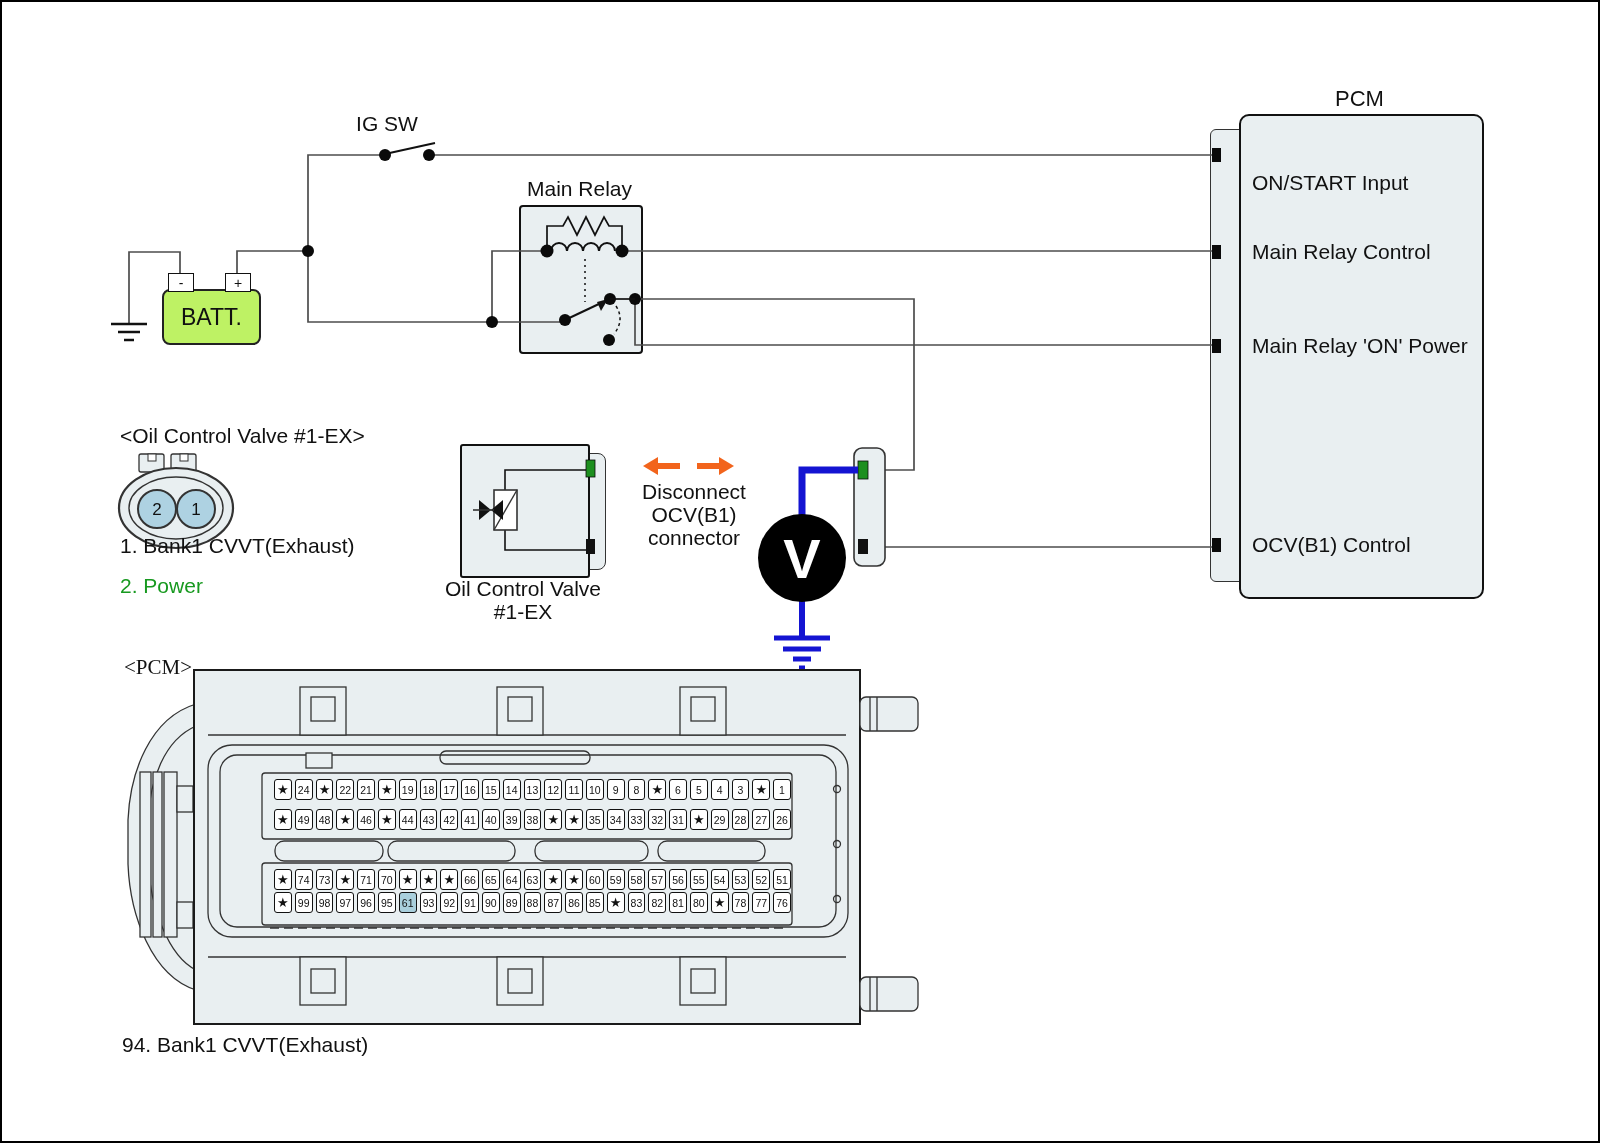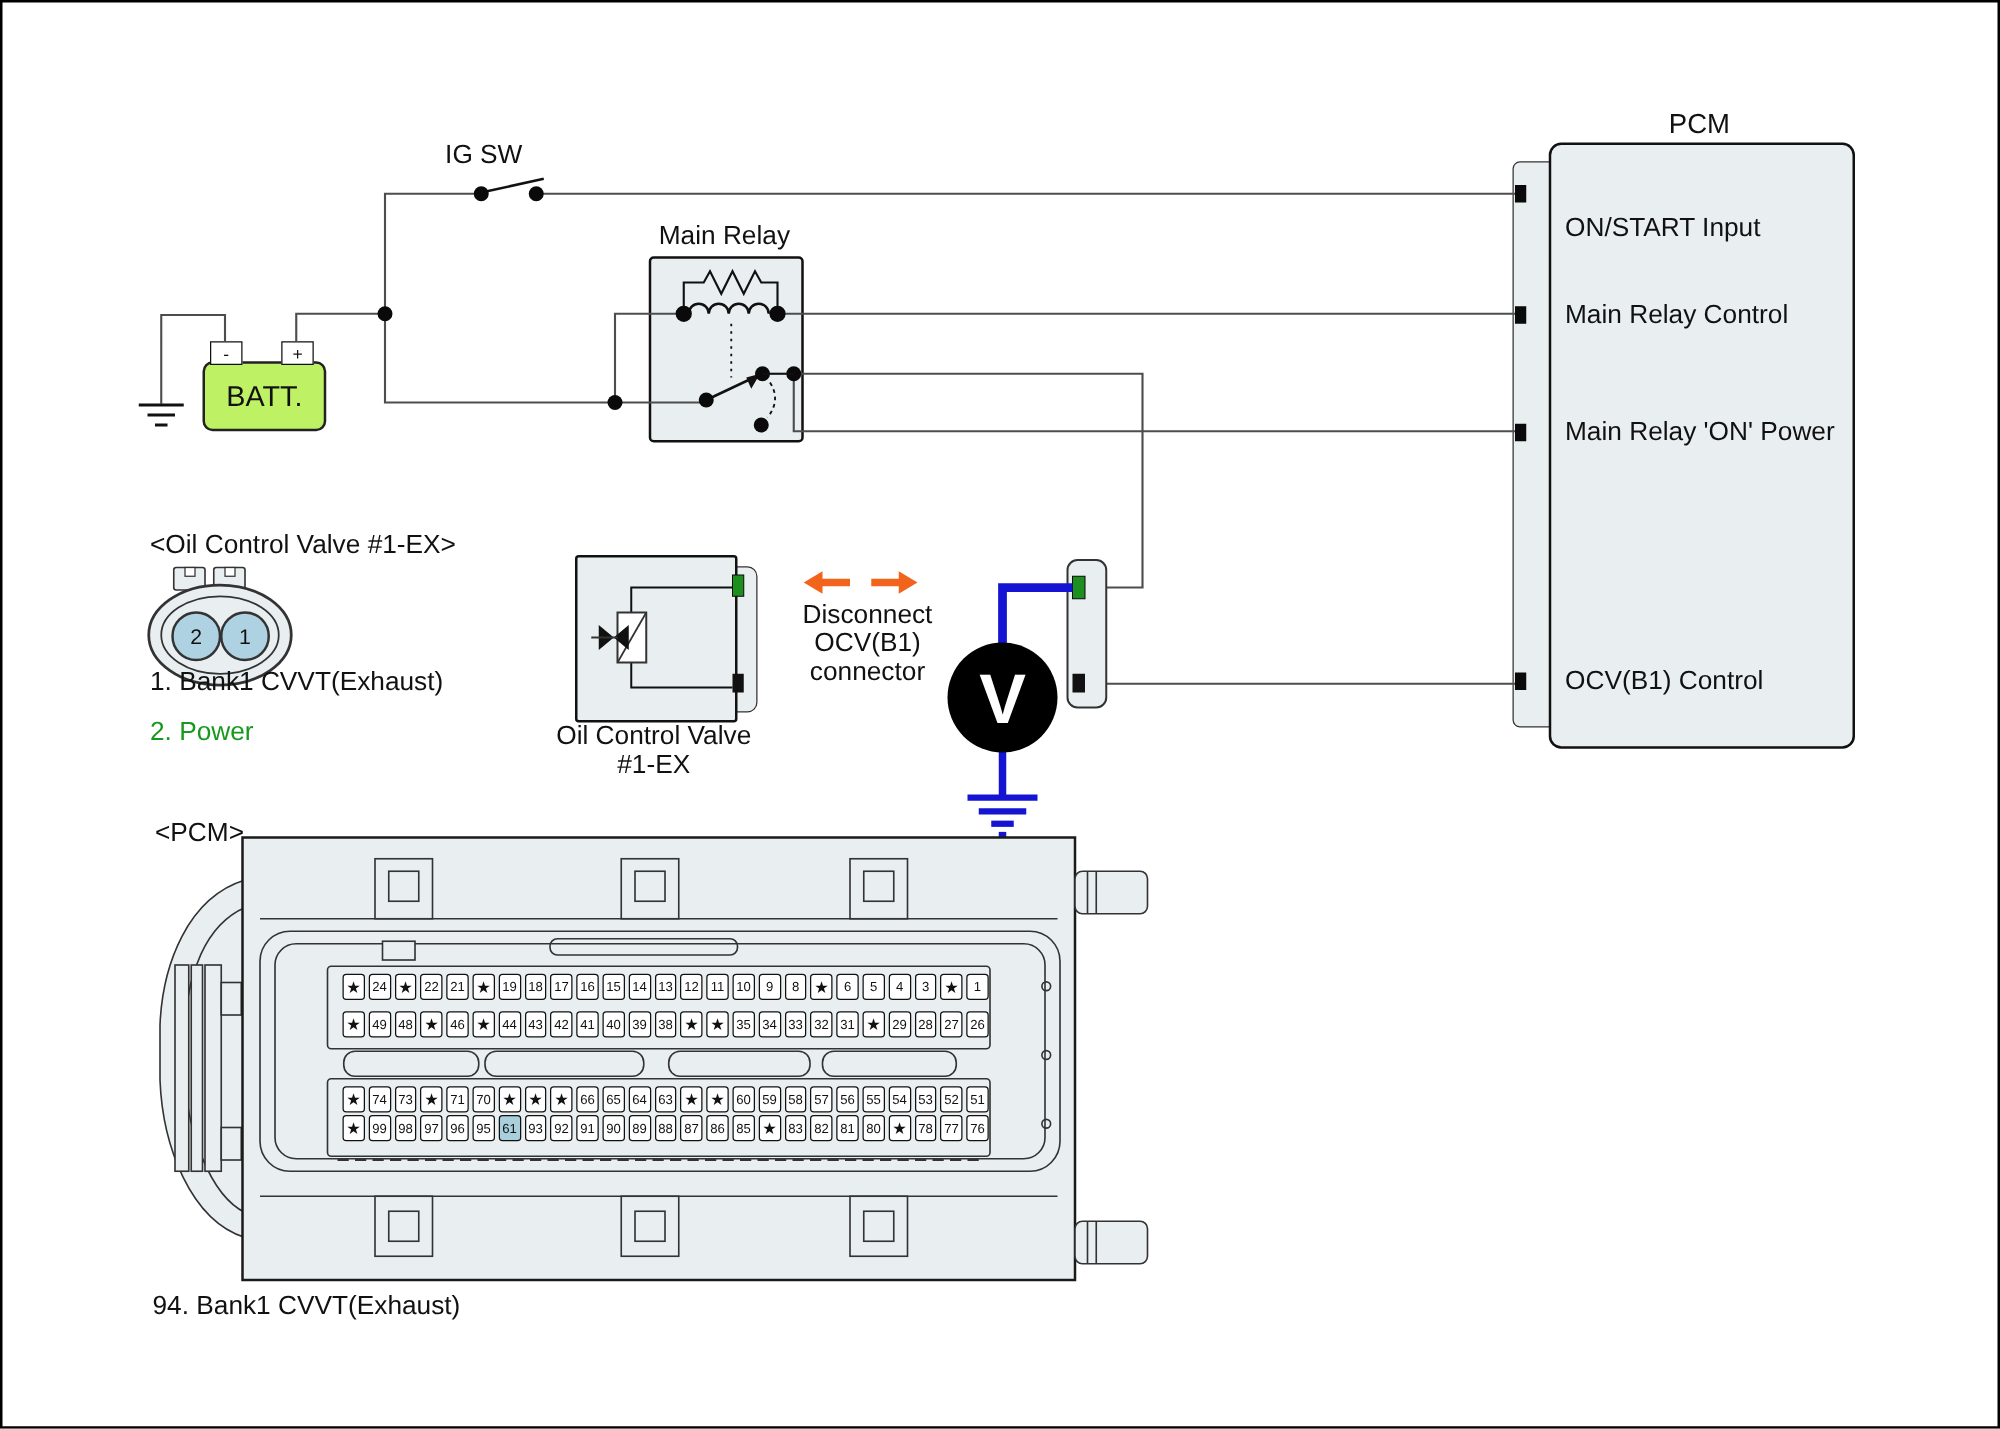--- a/index.html
+++ b/index.html
@@ -358,16 +358,16 @@
   <div class="lbl" style="left:118px;top:532px;">1. Bank1 CVVT(Exhaust)</div>
   <div class="lbl green-text" style="left:118px;top:572px;">2. Power</div>
 
   <div class="lbl ctr" style="left:430px;top:575px;width:182px;">Oil Control Valve</div>
   <div class="lbl ctr" style="left:430px;top:598px;width:182px;">#1-EX</div>
 
   <div class="lbl ctr" style="left:617px;top:478px;width:150px;">Disconnect</div>
   <div class="lbl ctr" style="left:617px;top:501px;width:150px;">OCV(B1)</div>
   <div class="lbl ctr" style="left:617px;top:524px;width:150px;">connector</div>
 
-  <div class="lbl" style="left:122px;top:653px;">&lt;PCM&gt;</div>
+  <div class="lbl" style="left:122px;top:653px;font-family:Liberation Serif, serif;">&lt;PCM&gt;</div>
   <div class="lbl" style="left:120px;top:1031px;">94. Bank1 CVVT(Exhaust)</div>
 
 </div>
 
 </body></html>

